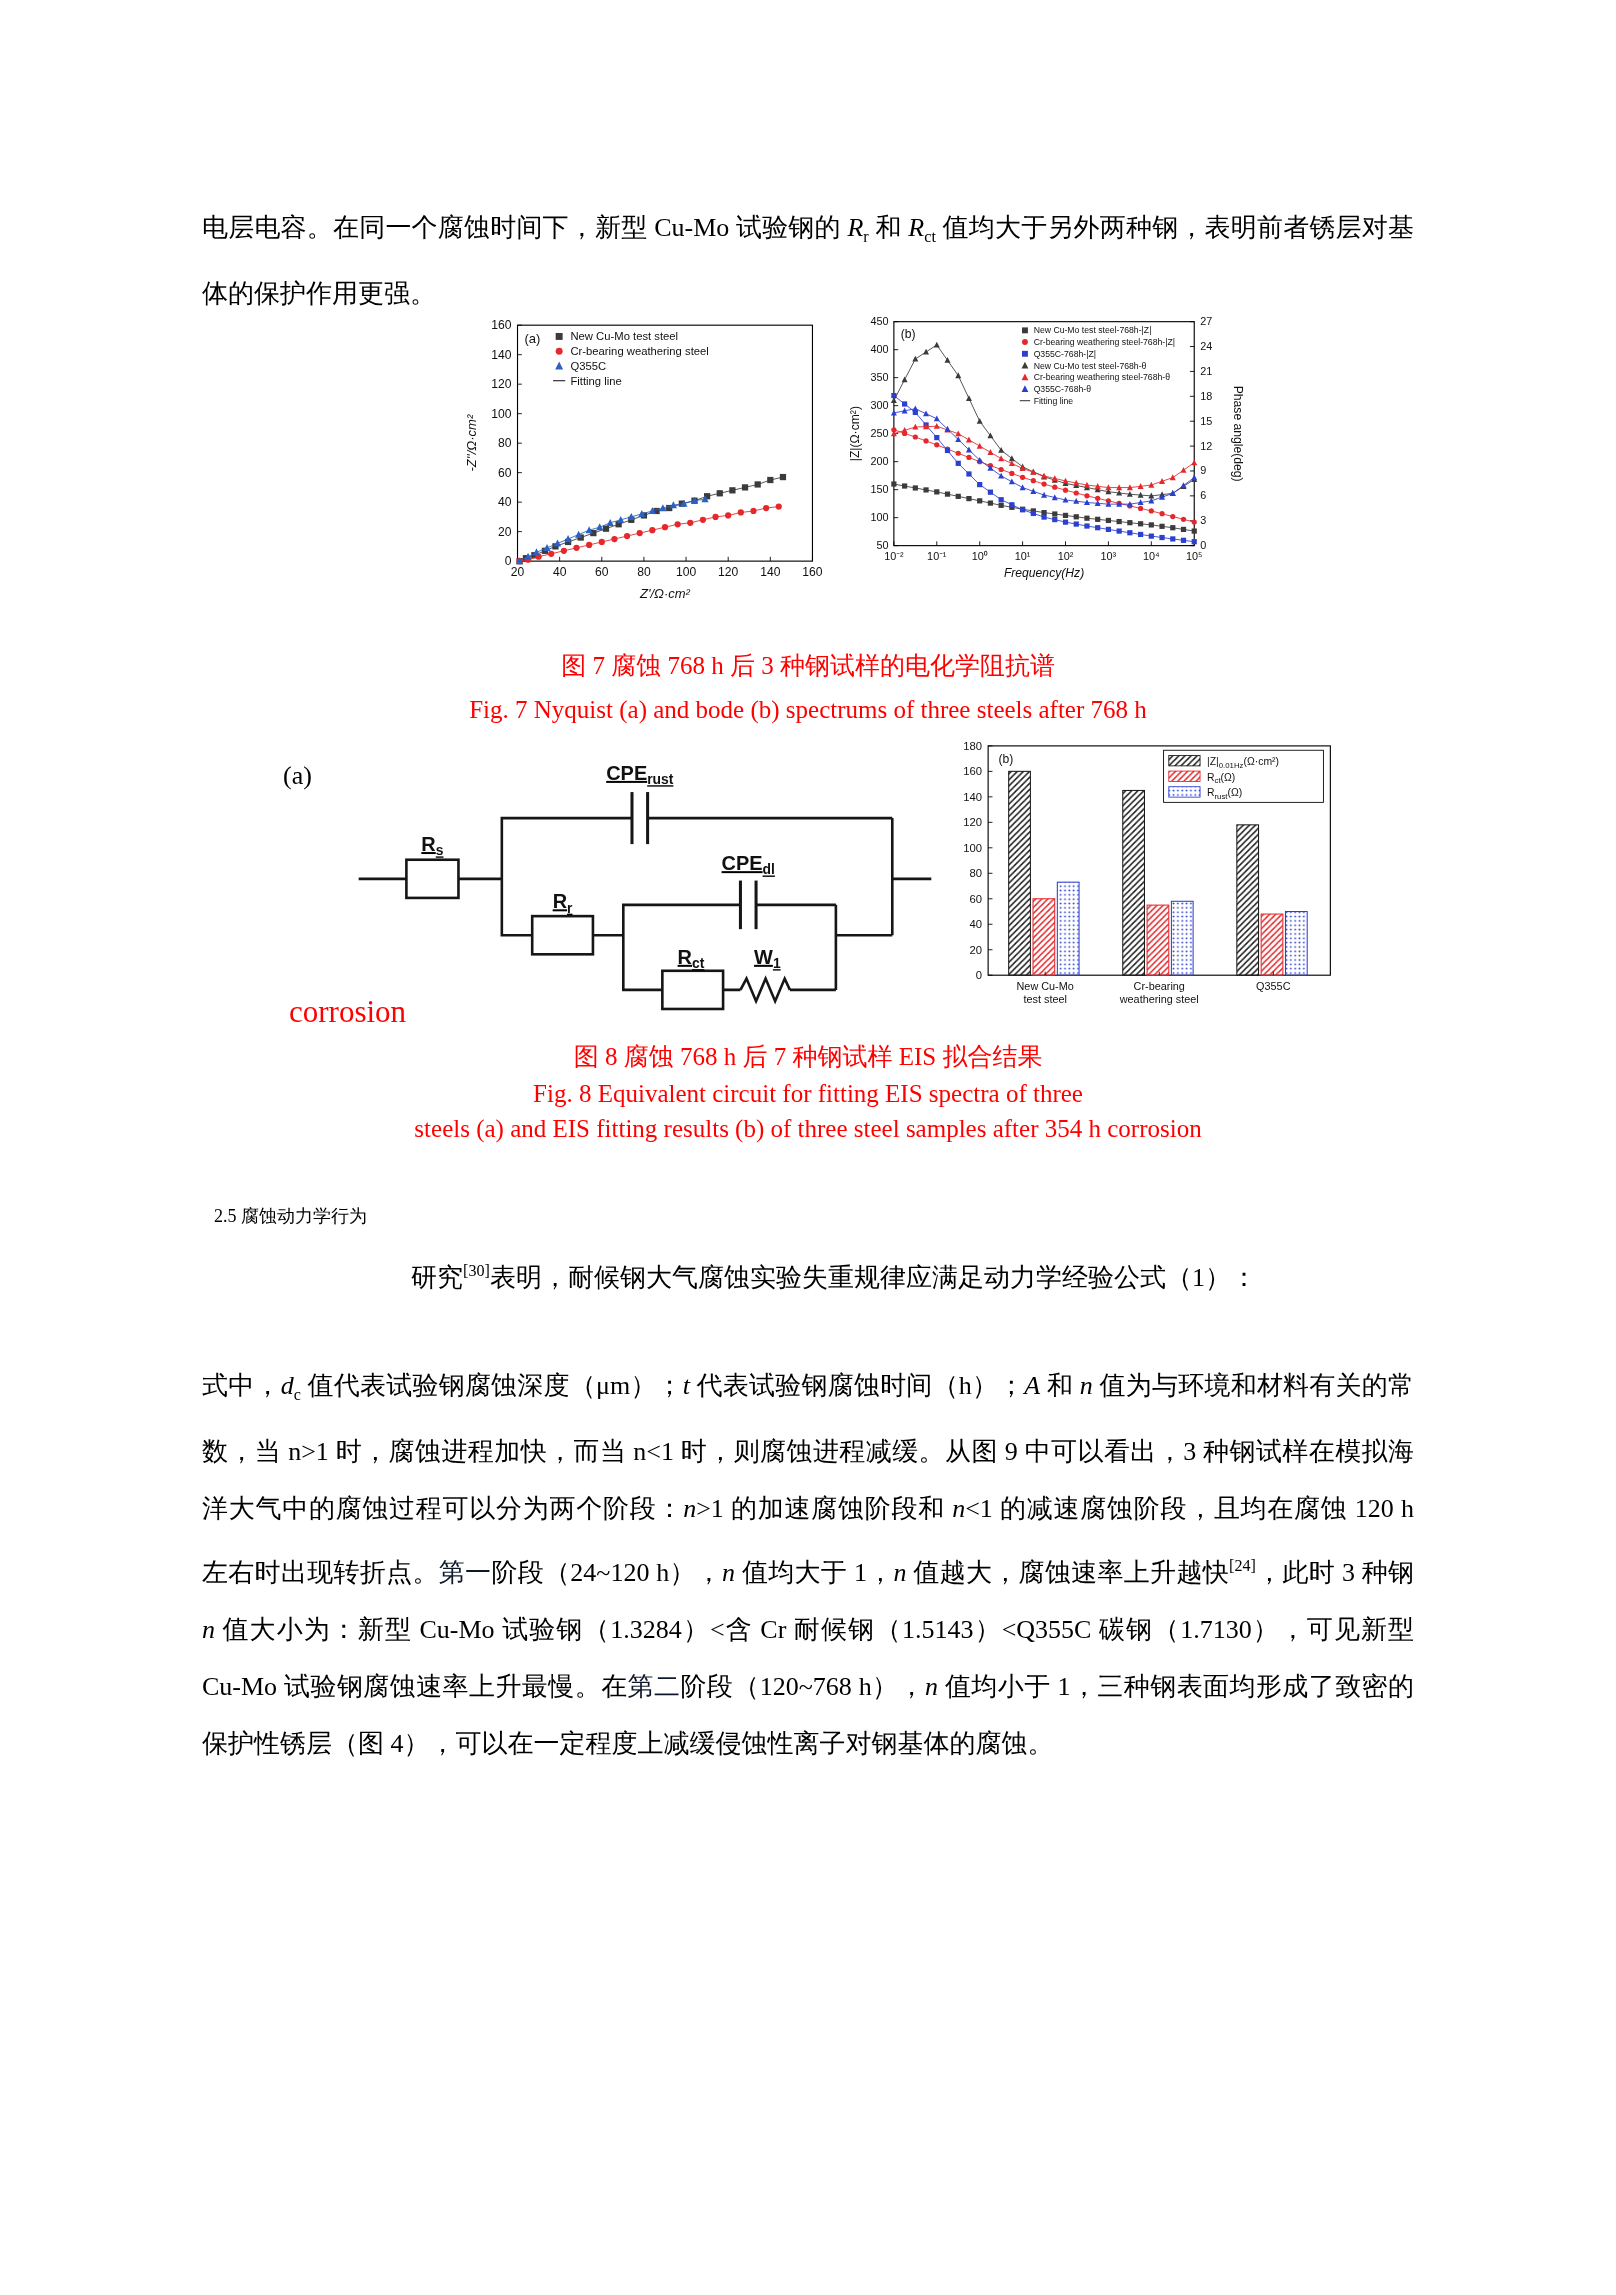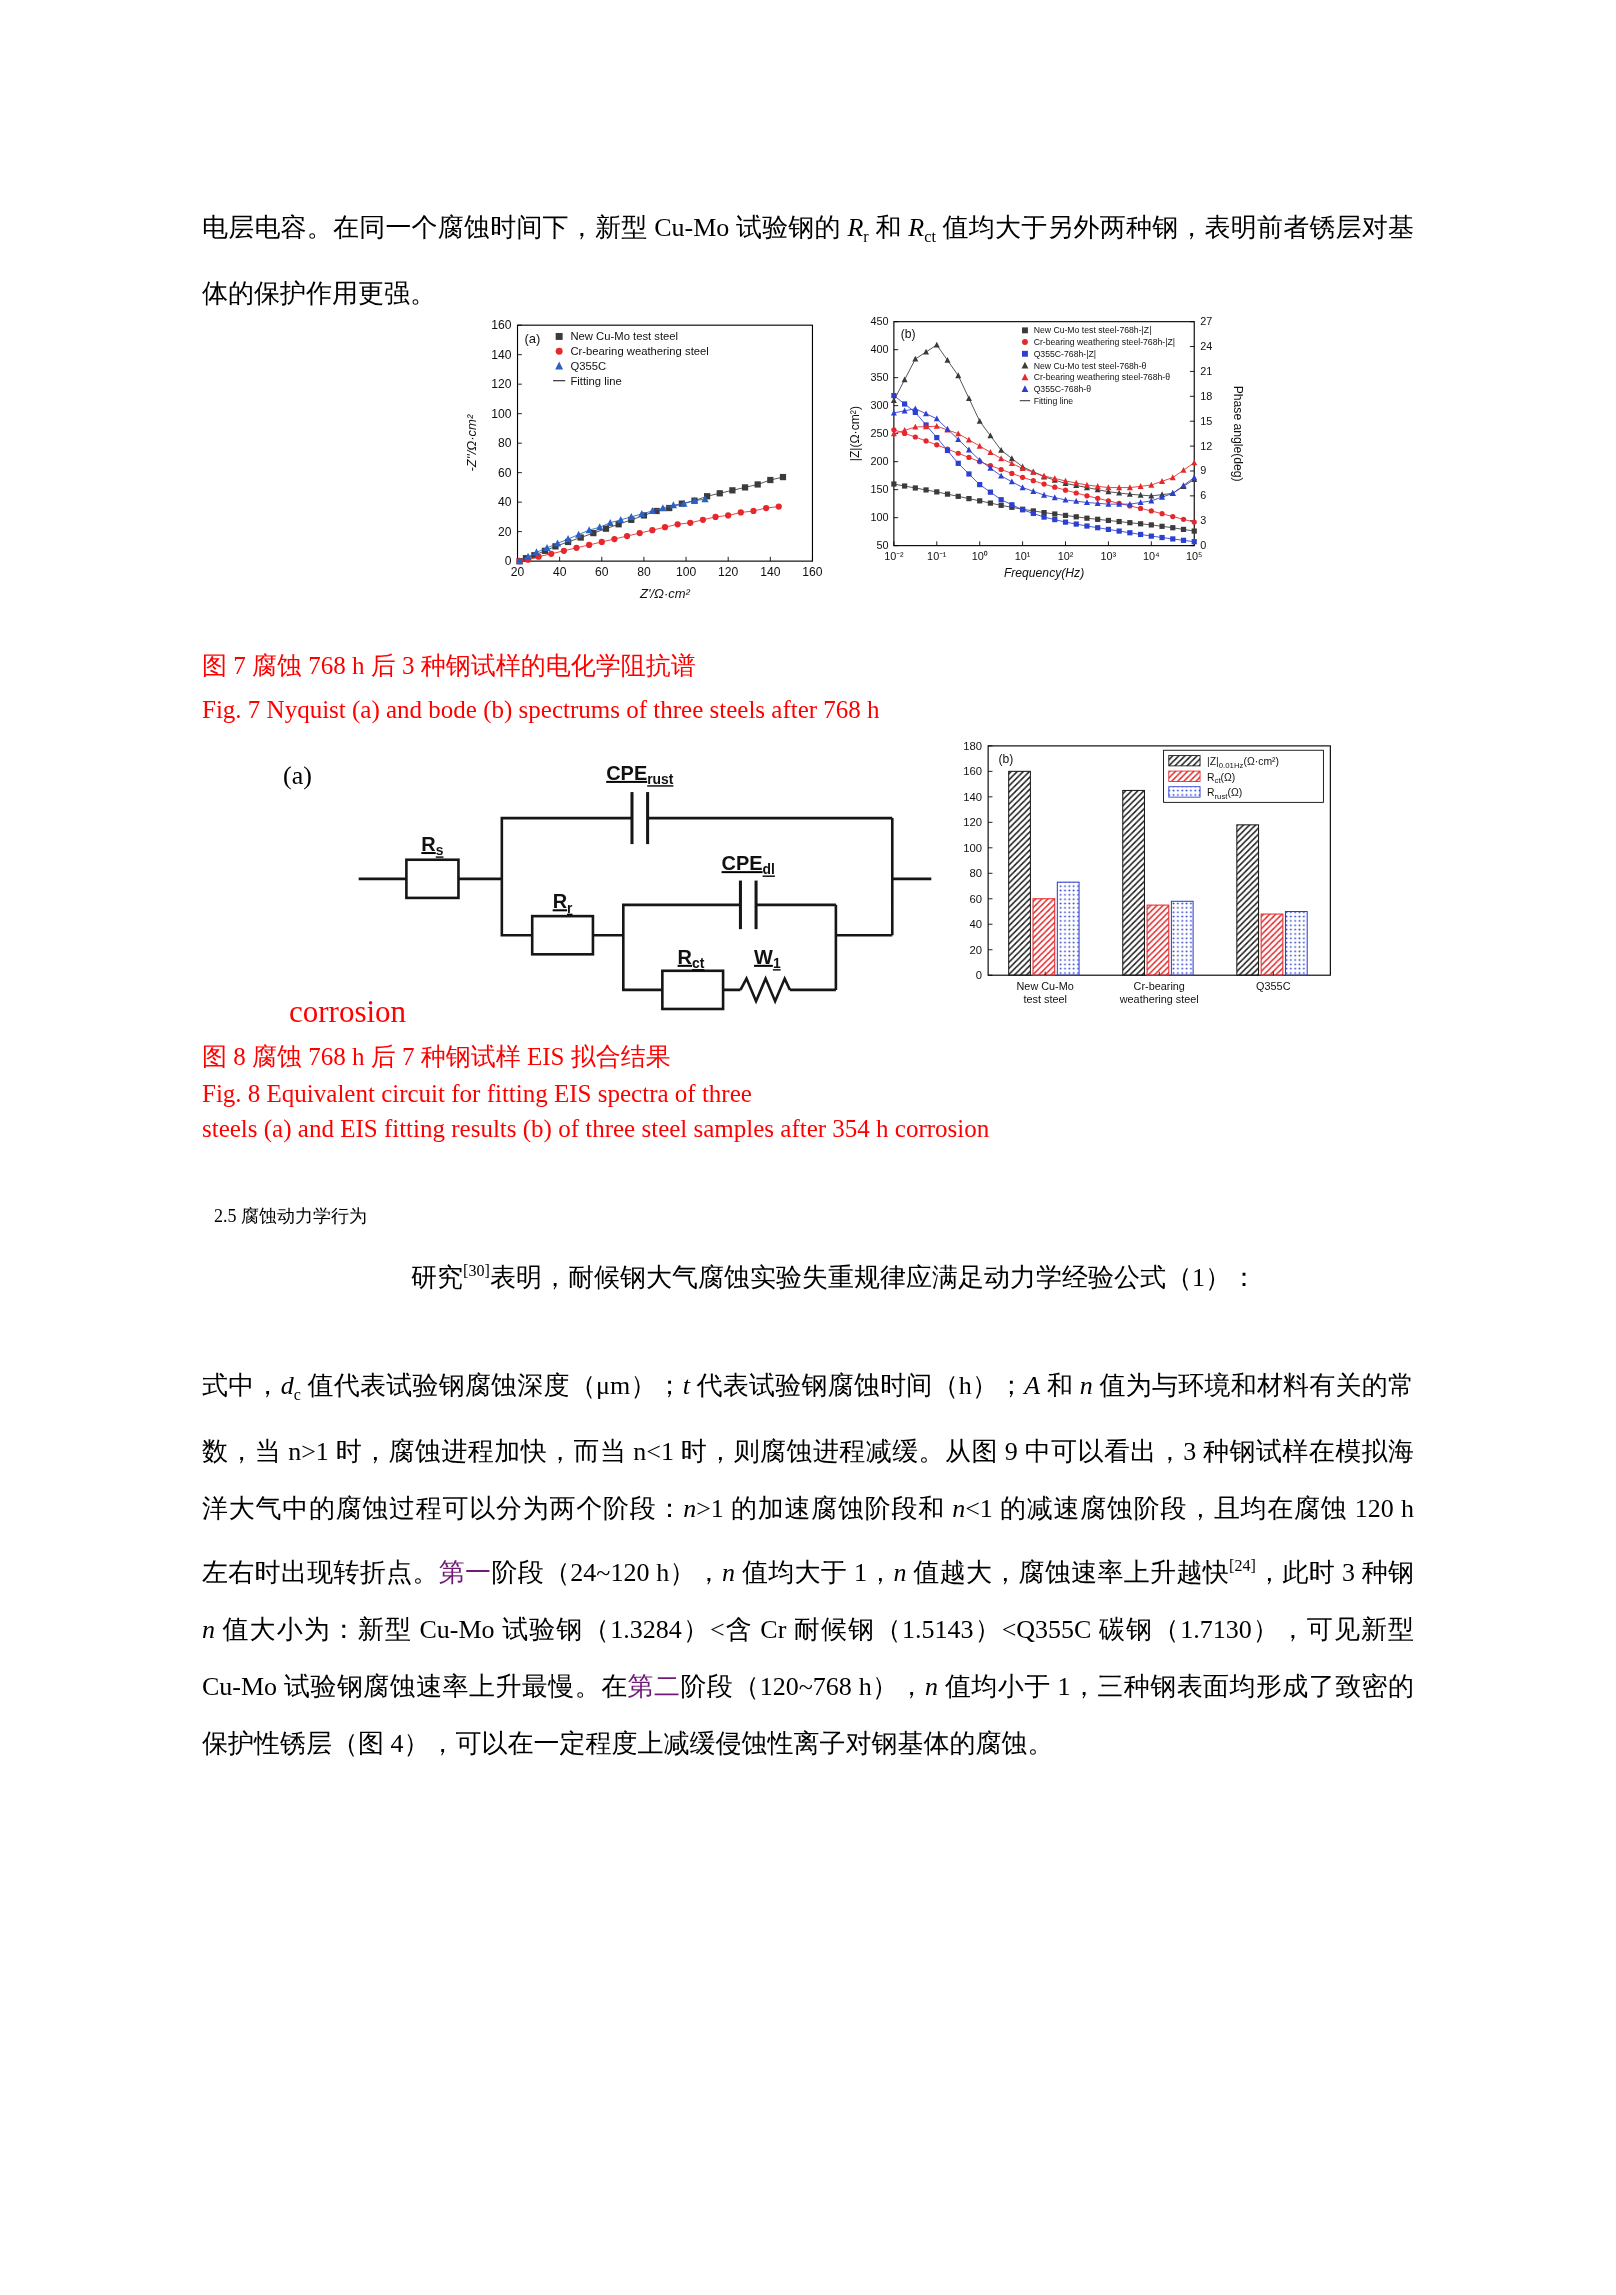--- a/index.html
+++ b/index.html
@@ -1,28 +1,28 @@
 <!DOCTYPE html>
 <html style="font-size:14px"><head>
 <meta charset="utf-8">
 <style>
   html,body{margin:0;padding:0}
   body{width:1616px;height:2295px;background:#ffffff;color:#000;font-family:"Liberation Serif",serif}
   .page{position:relative;width:1616px;height:2290px;overflow:hidden;background:#fff}
   .para{position:absolute;left:202px;width:1212px;margin:0;font-size:26px;line-height:57px;text-align:justify;text-justify:inter-ideograph}
   .para-indent{text-indent:2em;text-align:center}
-  .caption{position:absolute;left:202px;width:1212px;margin:0;font-size:25px;line-height:31px}
+  .caption{position:absolute;left:202px;width:1212px;margin:0;text-align:center;font-size:25px;line-height:31px}
   .red{color:#ff0000}
   .heading{position:absolute;margin:12px;font-size:18px;font-weight:normal}
   .panel-label{position:absolute;font-size:26px}
   .corrosion{position:absolute;font-size:31px}
   .seg-i{font-style:italic}
   .seg-sub{vertical-align:sub;font-size:62%}
   .seg-sup{vertical-align:super;font-size:62%}
-  .seg-red{color:#701a75}
+  .seg-red{color:#0f172a}
   svg{position:absolute}
   svg text{fill:#111;font-family:"Liberation Sans",sans-serif}
   .circuit-text{font-family:"Liberation Serif",serif;font-weight:bold;text-decoration:underline}
 </style>
 </head>
 <body>
 
 <div class="page">
 
   <p class="para" style="top:199px"><span>电层电容。在同一个腐蚀时间下，新型 Cu-Mo 试验钢的 </span><span class="seg-i">R</span><span class="seg-sub">r</span><span> 和 </span><span class="seg-i">R</span><span class="seg-sub">ct</span><span> 值均大于另外两种钢，表明前者锈层对基体的保护作用更强。</span></p>

